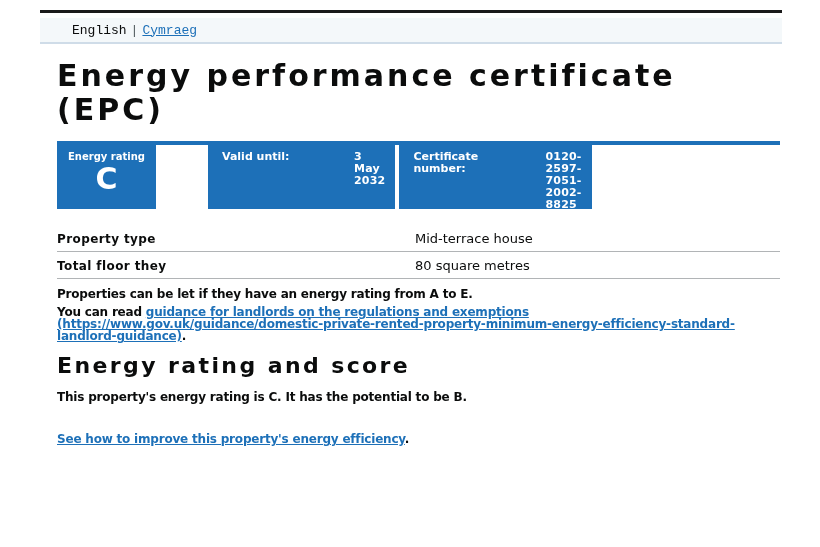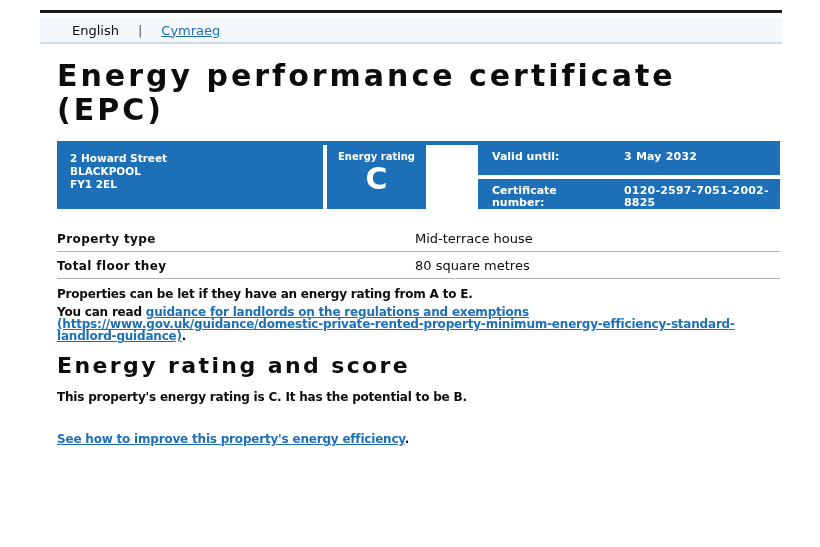--- a/index.html
+++ b/index.html
@@ -14,37 +14,37 @@
   *{box-sizing:border-box;margin:0;padding:0;}
   html,body{width:820px;height:547px;background:#ffffff;overflow:hidden;}
   body{font-family:"DejaVu Sans","Liberation Sans",sans-serif;color:var(--text-black,#0b0c0c);}
 
   .top-rule{margin:10px 0 0 40px;width:742px;height:3px;background:var(--top-bar,#1a1a1a);}
 
   .site-header{margin:5px 0 0 40px;width:742px;height:26px;background:var(--header-band-bg,#f4f8fa);
     border-bottom:2px solid var(--header-band-border,#cfdce8);
     display:flex;align-items:center;justify-content:space-between;padding:0 32px;}
   .service-name{font-size:13px;font-weight:bold;letter-spacing:0.6px;color:var(--text-black);text-decoration:none;cursor:pointer;}
-  .lang{font-size:13px;display:flex;align-items:center;gap:19px;}
+  .lang{font-size:13px;display:flex;align-items:center;gap:4px;font-family:Liberation Mono, monospace;}
   .lang .sep{color:#505a5f;}
   a.link{color:var(--link-blue,#1d70b8);text-decoration:underline;cursor:pointer;}
 
   main{margin-left:57px;width:723px;}
 
   h1{margin-top:15px;font-size:30px;line-height:34px;letter-spacing:3px;font-weight:bold;width:705px;}
 
   .cert-banner{margin-top:14px;border-top:4px solid var(--govuk-blue,#1d70b8);}
   .cert-row{display:flex;gap:4px;height:64px;}
   .cell{background:var(--govuk-blue,#1d70b8);color:#ffffff;}
   .address{flex:1 1 auto;padding:7px 0 0 13px;font-size:10.5px;font-weight:bold;line-height:13px;}
   .address span{display:block;}
   .rating{width:99px;flex:0 0 99px;display:flex;flex-direction:column;align-items:center;padding-top:6px;}
   .rating-label{font-size:10px;font-weight:bold;line-height:12px;}
   .rating-value{font-size:30px;font-weight:bold;line-height:32px;}
-  .kv-col{width:350px;flex:0 0 350px;display:flex;flex-direction:column;gap:4px;padding-left:48px;}
+  .kv-col{width:350px;flex:0 0 350px;display:flex;gap:4px;padding-left:48px;}
   .kv{flex:1 1 0;display:flex;align-items:flex-start;padding:6px 10px 0 14px;}
   .kv .k{width:120px;flex:0 0 120px;font-size:11px;font-weight:bold;line-height:12px;margin-right:12px;}
   .kv .v{font-size:11px;font-weight:bold;line-height:12px;letter-spacing:0.2px;}
 
   .prop-table{margin-top:16px;}
   .prop-row{display:grid;grid-template-columns:358px 1fr;align-items:baseline;
     padding:6px 0 5px;border-bottom:1px solid var(--table-border,#b1b4b6);}
   .prop-label{font-size:12px;font-weight:bold;letter-spacing:0.4px;}
   .prop-value{font-size:13px;font-weight:normal;}
 
@@ -69,25 +69,20 @@
     <a class="link">Cymraeg</a>
   </nav>
 </header>
 
 <main>
 
   <h1>Energy performance certificate (EPC)</h1>
 
   <section class="cert-banner">
     <div class="cert-row">
-      <div class="cell address">
-        <span>2 Howard Street</span>
-        <span>BLACKPOOL</span>
-        <span>FY1 2EL</span>
-      </div>
       <div class="cell rating">
         <span class="rating-label">Energy rating</span>
         <span class="rating-value">C</span>
       </div>
       <div class="kv-col">
         <div class="cell kv">
           <span class="k">Valid until:</span>
           <span class="v">3 May 2032</span>
         </div>
         <div class="cell kv">

